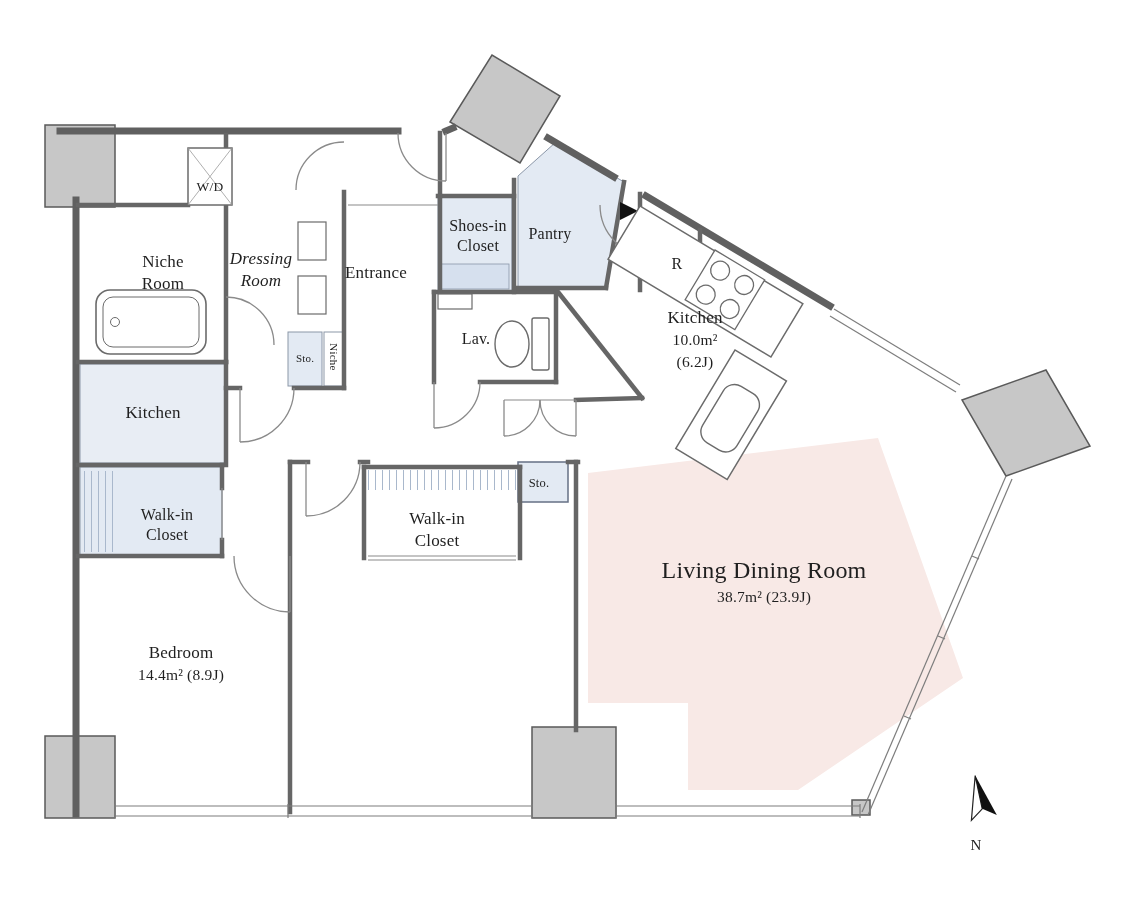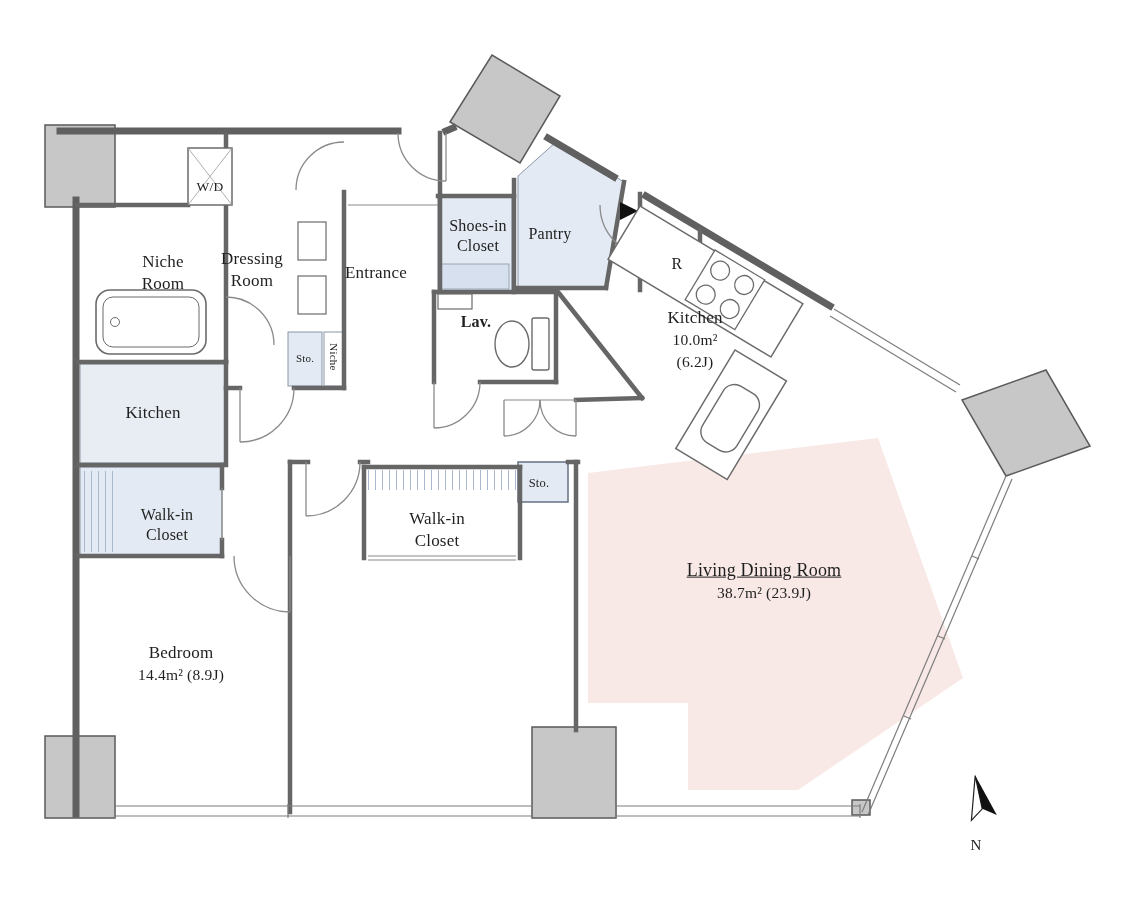--- a/index.html
+++ b/index.html
@@ -6,21 +6,21 @@
   .plan{position:relative;width:1124px;height:906px;background:#fff;
         font-family:"Liberation Serif","DejaVu Serif",serif;color:#1f1f1f;overflow:hidden;}
   .plan svg{position:absolute;left:0;top:0;}
   .lbl{position:absolute;transform:translate(-50%,-50%);text-align:center;
        white-space:nowrap;line-height:1.28;letter-spacing:.2px;font-size:17px;}
   .lbl .area{font-size:15.5px;}
   .sm{font-size:16px;}
   .xs{font-size:11px;}
   .s12{font-size:12.5px;}
   .wd{font-size:13.5px;}
-  .ld-name{font-size:18px;text-decoration:underline;}
+  .ld-name{font-size:24px;}
   .vert{writing-mode:vertical-rl;}
   .hatch-v{position:absolute;border:0;
      background:repeating-linear-gradient(90deg,#a9b8cc 0,#a9b8cc 1px,rgba(0,0,0,0) 1px,rgba(0,0,0,0) 7px);}
 </style>
 </head>
 <body>
 
 <div class="plan">
 
 <svg viewBox="0 0 1124 906" width="1124" height="906">
@@ -188,33 +188,33 @@
   </g>
 </svg>
 
 <div class="hatch-v" style="left:84px;top:471px;width:34px;height:81px;"></div>
 <div class="hatch-v" style="left:368px;top:470px;width:148px;height:20px;"></div>
 
 <div class="lbl wd" style="left:210px;top:187px;"><span>W/D</span></div>
 
 <div class="lbl" style="left:163px;top:273px;"><span>Niche</span><br><span>Room</span></div>
 
-<div class="lbl" style="left:252px;top:270px;"><span>Dressing</span><br><span>Room</span></div>
+<div class="lbl" style="left:261px;top:270px;font-style:italic;"><span>Dressing</span><br><span>Room</span></div>
 
 <div class="lbl" style="left:376px;top:273px;"><span>Entrance</span></div>
 
 <div class="lbl sm" style="left:478px;top:236px;"><span>Shoes-in</span><br><span>Closet</span></div>
 
 <div class="lbl sm" style="left:550px;top:234px;"><span>Pantry</span></div>
 
 <div class="lbl sm" style="left:677px;top:264px;"><span>R</span></div>
 
 <div class="lbl" style="left:695px;top:340px;"><span>Kitchen</span><br><span class="area">10.0m²</span><br><span class="area">(6.2J)</span></div>
 
-<div class="lbl sm" style="left:476px;top:322px;font-weight:bold;"><span>Lav.</span></div>
+<div class="lbl sm" style="left:476px;top:339px;"><span>Lav.</span></div>
 
 <div class="lbl xs" style="left:305px;top:358px;"><span>Sto.</span></div>
 
 <div class="lbl xs vert" style="left:334px;top:357px;"><span>Niche</span></div>
 
 <div class="lbl" style="left:153px;top:413px;"><span>Kitchen</span></div>
 
 <div class="lbl sm" style="left:167px;top:525px;"><span>Walk-in</span><br><span>Closet</span></div>
 
 <div class="lbl" style="left:437px;top:530px;"><span>Walk-in</span><br><span>Closet</span></div>

